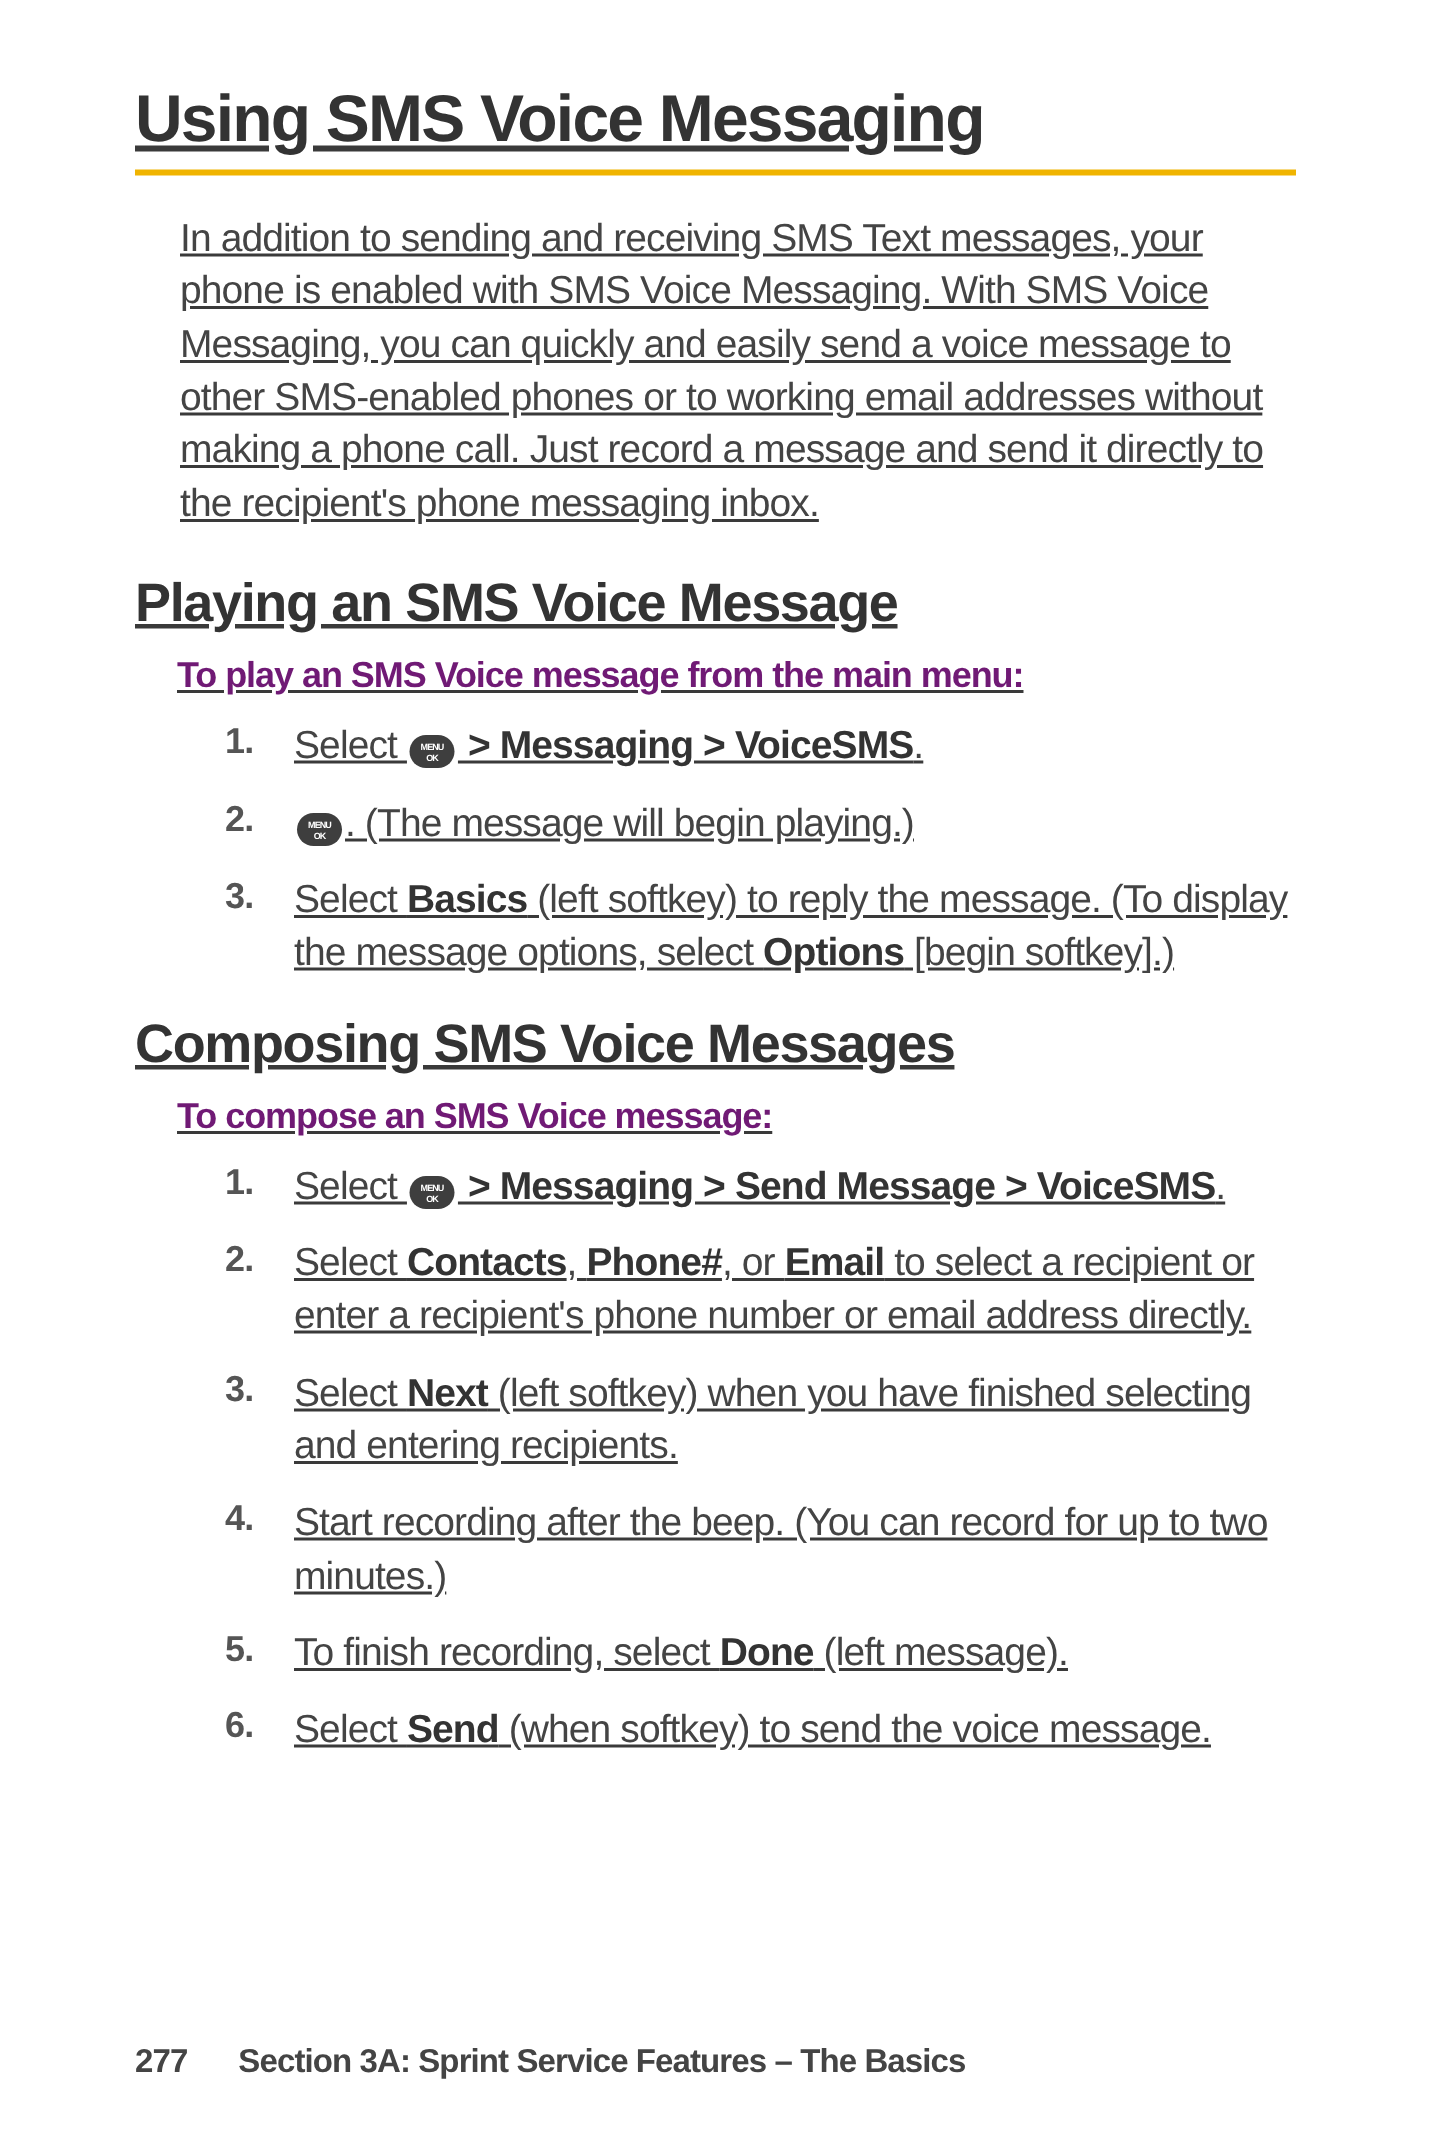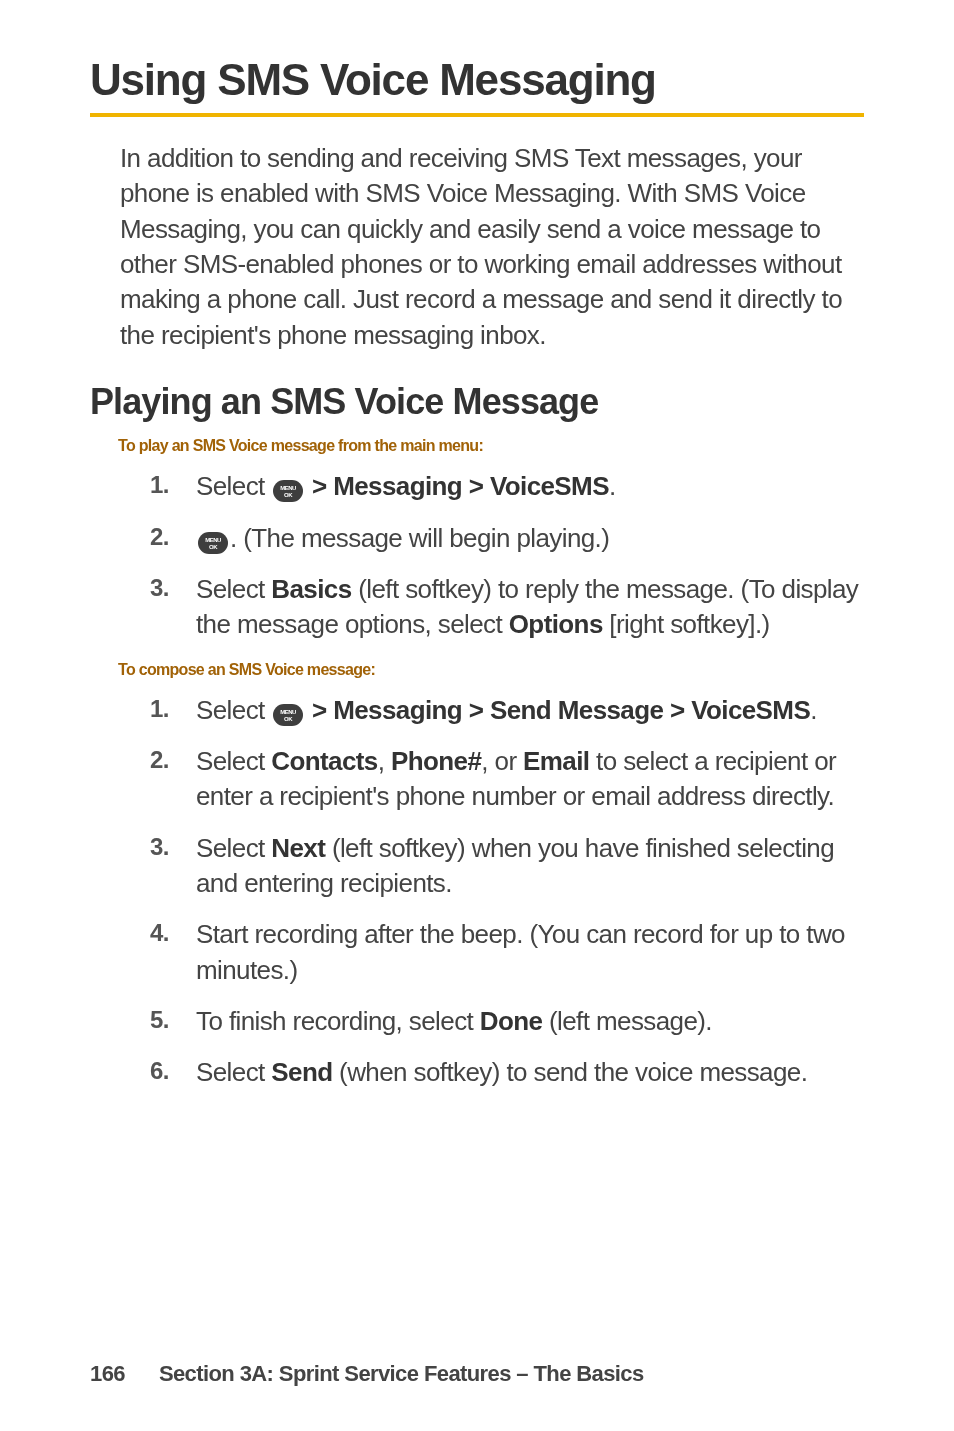--- a/index.html
+++ b/index.html
@@ -12,20 +12,21 @@
     font-family: "Myriad Pro", "Segoe UI", "Helvetica Neue", Arial, sans-serif;
     color: #3a3a3a;
     -webkit-font-smoothing: antialiased;
   }
   .page {
     box-sizing: border-box;
     width: 954px;
     height: 1431px;
     padding: 55px 90px 40px 90px;
     position: relative;
+    text-decoration: underline;
   }
   .h1 {
     font-size: 44px;
     font-weight: 700;
     letter-spacing: -1.2px;
     color: #333;
     margin: 0 0 6px 0;
     padding-bottom: 8px;
     border-bottom: 4px solid #f0b400;
   }
@@ -37,24 +38,24 @@
     margin: 24px 0 28px 30px;
   }
   .h2 {
     font-size: 36px;
     font-weight: 700;
     letter-spacing: -0.9px;
     color: #333;
     margin: 22px 0 14px 0;
   }
   .lead {
-    font-size: 16px;
+    font-size: 24px;
     font-weight: 700;
     letter-spacing: -0.7px;
-    color: #a16207;
+    color: #701a75;
     margin: 0 0 14px 28px;
   }
   ol.steps {
     list-style: none;
     margin: 0 0 18px 60px;
     padding: 0;
     counter-reset: step;
   }
   ol.steps > li {
     counter-increment: step;
@@ -125,24 +126,25 @@
     </li>
     <li>
       <span class="icon">
           <svg width="22" height="14" viewBox="0 0 22 14">
             <text x="11" y="6" text-anchor="middle" font-size="6" fill="#fff" font-family="Arial" font-weight="bold">MENU</text>
             <text x="11" y="13" text-anchor="middle" font-size="6" fill="#fff" font-family="Arial" font-weight="bold">OK</text>
           </svg>
         </span><span>. (The message will begin playing.)</span>
     </li>
     <li>
-      <span>Select </span><b>Basics</b><span> (left softkey) to reply the message. (To display the message options, select </span><b>Options</b><span> [right softkey].)</span>
+      <span>Select </span><b>Basics</b><span> (left softkey) to reply the message. (To display the message options, select </span><b>Options</b><span> [begin softkey].)</span>
     </li>
   </ol>
 
+  <h2 class="h2">Composing SMS Voice Messages</h2>
   <p class="lead">To compose an SMS Voice message:</p>
 
   <ol class="steps">
     <li>
       <span>Select </span><span class="icon">
           <svg width="22" height="14" viewBox="0 0 22 14">
             <text x="11" y="6" text-anchor="middle" font-size="6" fill="#fff" font-family="Arial" font-weight="bold">MENU</text>
             <text x="11" y="13" text-anchor="middle" font-size="6" fill="#fff" font-family="Arial" font-weight="bold">OK</text>
           </svg>
         </span><b> &gt; Messaging &gt; Send Message &gt; VoiceSMS</b><span>.</span>
@@ -158,16 +160,16 @@
     </li>
     <li>
       <span>To finish recording, select </span><b>Done</b><span> (left message).</span>
     </li>
     <li>
       <span>Select </span><b>Send</b><span> (when softkey) to send the voice message.</span>
     </li>
   </ol>
 
   <div class="footer">
-    <span class="pg">166</span><span class="sec">Section 3A: Sprint Service Features – The Basics</span>
+    <span class="pg">277</span><span class="sec">Section 3A: Sprint Service Features – The Basics</span>
   </div>
 
 </div>
 
 </body></html>

